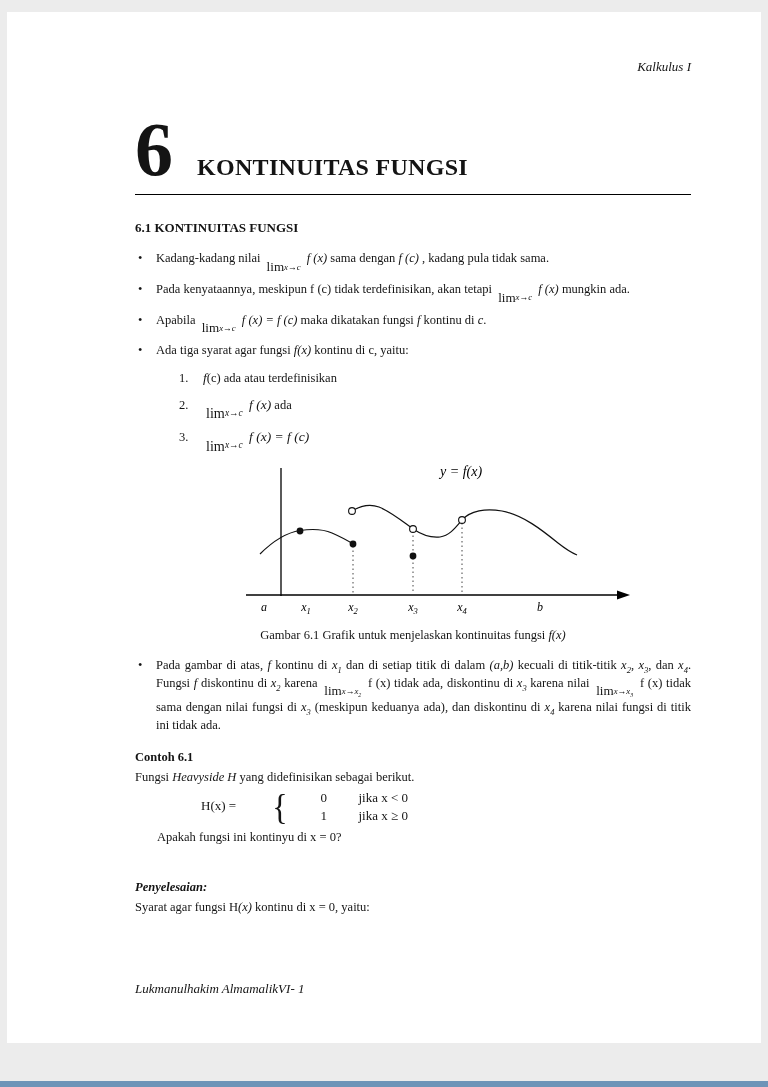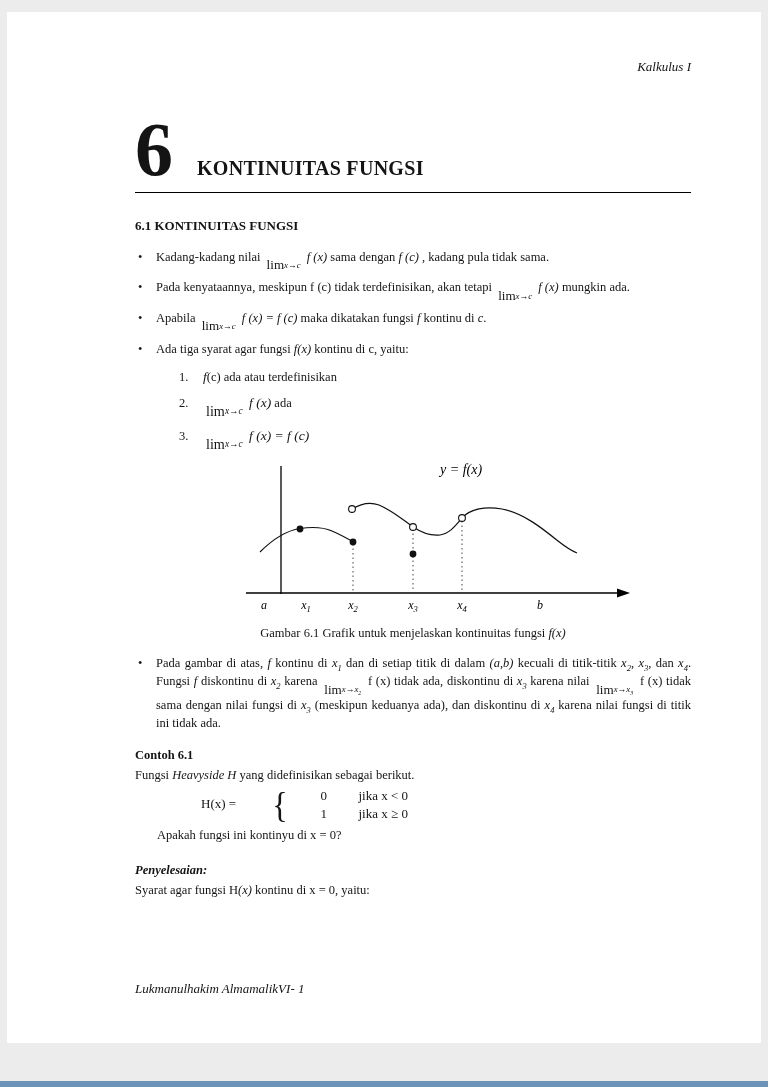--- a/index.html
+++ b/index.html
@@ -5,21 +5,21 @@
   html,body{margin:0;padding:0;width:768px;height:1087px;overflow:hidden;}
   body{background:#ececec;font-family:"Liberation Serif",serif;color:#141414;position:relative;}
   .page{position:absolute;top:12px;left:7px;width:754px;height:1031px;background:#fff;
         box-sizing:border-box;padding:46px 70px 12px 128px;font-size:12.5px;line-height:1.45;}
   .bottom-bar{position:absolute;left:0;bottom:0;width:768px;height:6px;background:#6d94b8;}
 
   .header-right{text-align:right;font-style:italic;font-size:13px;}
 
   .chapter{display:flex;align-items:baseline;margin-top:40px;border-bottom:1.5px solid #000;padding-bottom:9px;}
   .ch-num{font-size:76px;font-weight:700;line-height:.85;letter-spacing:-2px;}
-  .ch-title{font-size:20px;font-weight:700;margin-left:26px;letter-spacing:.3px;}
+  .ch-title{font-size:24px;font-weight:700;margin-left:26px;letter-spacing:.3px;}
 
   .section-title{font-weight:700;margin-top:24px;font-size:13px;}
 
   .blist{margin-top:12px;}
   .bullet{position:relative;padding-left:21px;margin:7px 0;text-align:justify;}
   .bmark{position:absolute;left:3px;top:0;}
   .mi{font-style:italic;}
   sub{font-size:.68em;line-height:0;}
   .lim{display:inline-flex;flex-direction:row;align-items:center;line-height:1;
        vertical-align:-.68em;margin:0 3px;text-align:center;}
@@ -49,21 +49,21 @@
   .ex-intro{margin-top:2px;}
   .cases{display:flex;align-items:center;margin:3px 0 3px 66px;font-size:13px;gap:28px;}
   .lhs{margin-right:8px;}
   .brace{font-size:32px;font-weight:400;line-height:1;margin-right:5px;transform:scaleY(1.1);display:inline-block;}
   .case-rows{display:inline-flex;flex-direction:column;}
   .row{display:flex;line-height:1.35;}
   .case-val{width:16px;}
   .case-cond{margin-left:22px;}
   .question{margin:4px 0 0 22px;}
 
-  .sol-heading{font-weight:700;font-style:italic;margin-top:16px;}
+  .sol-heading{font-weight:700;font-style:italic;margin-top:32px;}
   .sol-line{margin-top:2px;}
 
   .footer{position:absolute;left:128px;right:70px;bottom:44px;display:flex;
           justify-content:flex-start;font-style:italic;font-size:13px;}
 </style>
 </head>
 <body>
 
 <div class="page">
 

